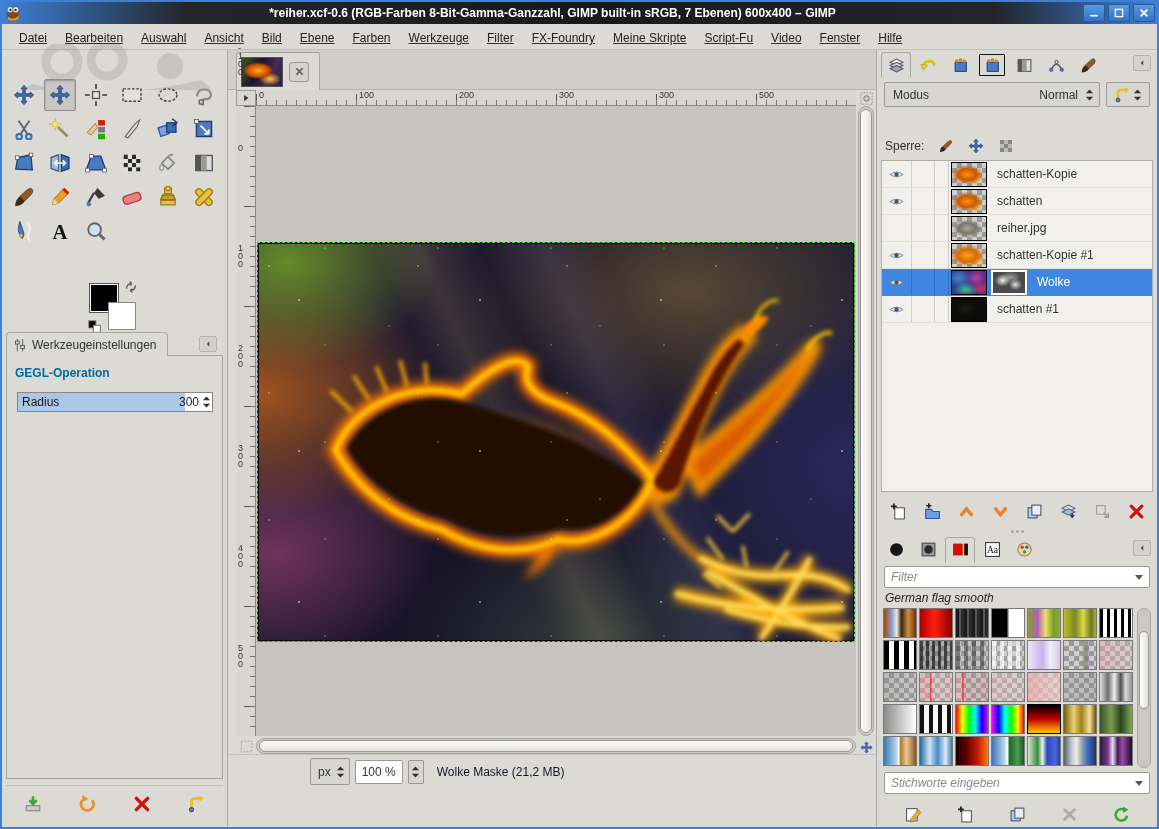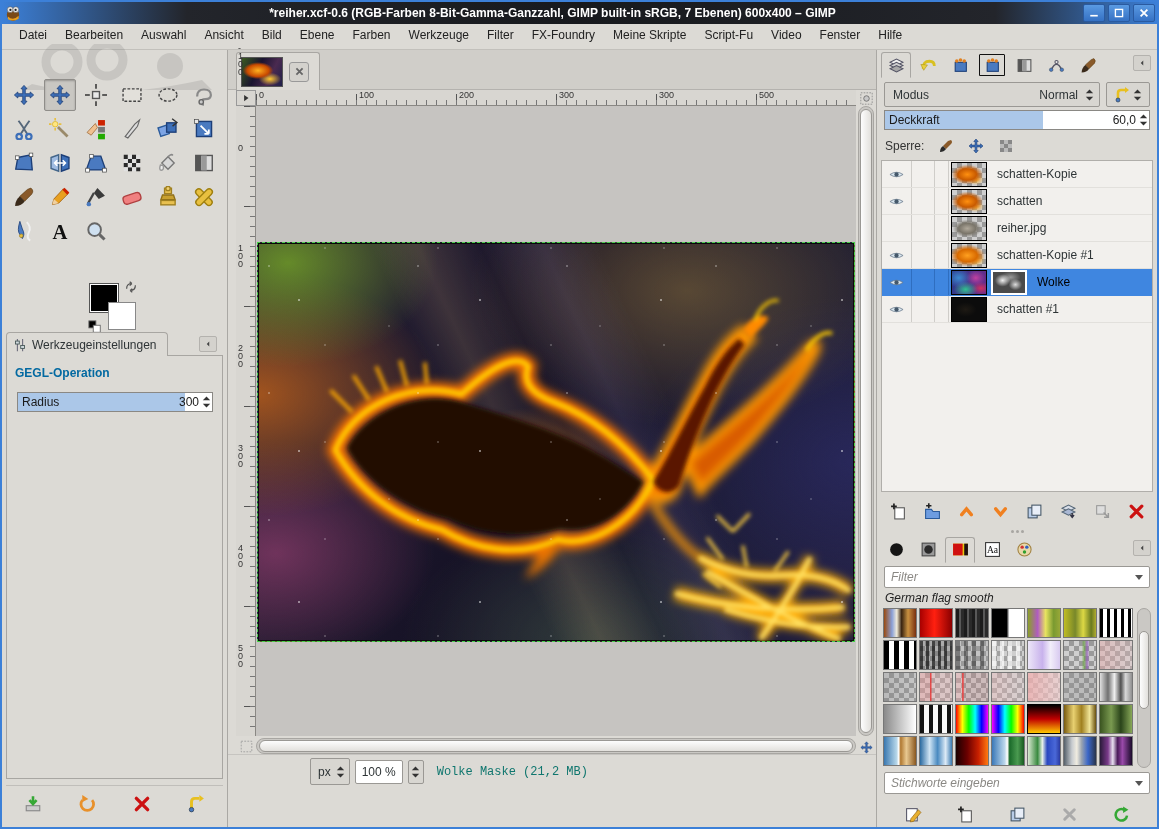--- a/index.html
+++ b/index.html
@@ -11,21 +11,21 @@
   .titlebar { position:absolute; left:0; right:0; top:0; height:22px;
     background:linear-gradient(90deg,#3c80d8 0%,#23252b 16%,#17191d 50%,#23252b 86%,#3c80d8 100%);
     display:flex; align-items:center; }
   .title-icon { width:18px; height:18px; margin-left:2px; flex:0 0 auto; }
   .title-text { flex:1; text-align:center; color:#fff; font-weight:bold; font-size:12px; white-space:nowrap; overflow:hidden; }
   .win-btns { display:flex; gap:3px; margin-right:2px; }
   .win-btn { width:22px; height:18px; background:linear-gradient(#5a9ae2,#3571c4); border:1px solid #2a5aa0; border-radius:2px; display:flex; align-items:center; justify-content:center; }
   .win-btn svg { width:12px; height:12px; }
 
   
-  .menubar { position:absolute; left:0; right:0; top:22px; height:26px; background:#dcdad5; border-bottom:1px solid #c2c0bb; display:flex; align-items:flex-start; padding-left:8px; }
+  .menubar { position:absolute; left:0; right:0; top:22px; height:26px; background:#dcdad5; border-bottom:1px solid #c2c0bb; display:flex; align-items:flex-end; padding-left:8px;text-decoration:underline; }
   .menu-item { padding:4px 9px; color:#222; }
 
   
   .panel-left { position:absolute; left:0; top:48px; width:226px; bottom:0; background:#dcdad5; border-right:1px solid #aaa8a4; }
   .center { position:absolute; left:226px; top:48px; right:281px; bottom:0; background:#dcdad5; }
   .panel-right { position:absolute; right:0; top:48px; width:281px; bottom:0; background:#dcdad5; border-left:1px solid #aaa8a4; }
 
   
   .wilber-mark { position:absolute; left:0; top:-6px; width:226px; height:46px; opacity:.18; overflow:hidden; }
   .tool-grid { position:absolute; left:5px; top:28px; width:216px; display:grid; grid-template-columns:repeat(6,36px); grid-auto-rows:34px; }
@@ -105,21 +105,21 @@
   .hscroll .thumb { position:absolute; top:1px; bottom:1px; left:2px; right:2px; background:linear-gradient(#fdfdfd,#e2e0dc); border:1px solid #9a9894; border-radius:7px; }
   .zoom-corner { position:absolute; right:2px; top:40px; width:16px; height:16px; display:flex; align-items:center; justify-content:center; }
   .qmask { position:absolute; left:8px; bottom:73px; width:20px; height:16px; display:flex; align-items:center; justify-content:center; }
   .nav-btn { position:absolute; right:1px; bottom:72px; width:18px; height:16px; display:flex; align-items:center; justify-content:center; }
   .qmask svg,.nav-btn svg,.zoom-corner svg { width:13px; height:13px; }
 
   .statusbar { position:absolute; left:0; right:0; bottom:39px; height:34px; display:flex; align-items:center; gap:5px; padding-left:82px; background:#dcdad5; border-top:1px solid #c6c4c0; }
   .combo { height:27px; border:1px solid #9a9894; background:#d8d6d1; display:flex; align-items:center; padding:0 3px 0 7px; gap:4px; border-radius:2px; }
   .zoom-box { height:24px; width:48px; border:1px solid #9a9894; background:#fff; display:flex; align-items:center; justify-content:center; border-radius:2px; }
   .spin-sep { height:24px; width:16px; border:1px solid #9a9894; background:#d8d6d1; display:flex; align-items:center; justify-content:center; border-radius:2px; }
-  .status-msg { margin-left:8px; color:#0f766e;font-family:Liberation Mono, monospace; }
+  .status-msg { margin-left:8px; color:#0f172a; }
   .bottom-fill { position:absolute; left:0; right:0; bottom:0; height:39px; background:#dcdad5; }
 
   
   .dock-tabs { position:absolute; left:4px; top:2px; right:26px; height:27px; display:flex; gap:2px; }
   .dock-tab { width:30px; height:26px; display:flex; align-items:center; justify-content:center; border-radius:3px 3px 0 0; }
   .dock-tab svg { width:17px; height:17px; }
   .dock-tab.active { background:#dcdad5; border:1px solid #a8a6a2; border-bottom-color:#dcdad5; }
   .dock-tab.focused { outline:1px solid #111; outline-offset:-3px; }
   .r-collapse { right:6px; top:5px; }
   .mode-row { position:absolute; left:7px; top:32px; right:7px; height:25px; display:flex; gap:6px; }
@@ -135,21 +135,21 @@
   .layers-list { position:absolute; left:4px; top:110px; right:4px; height:332px; background:#f2f0ed; border:1px solid #b0aeaa; overflow:hidden; }
   .layer-row { position:relative; height:27px; display:flex; align-items:center; border-bottom:1px solid #e2e0dc; }
   .layer-row .eye-cell { width:30px; height:100%; border-right:1px solid #cfcdc9; display:flex; align-items:center; justify-content:center; }
   .layer-row .link-cell { width:23px; height:100%; border-right:1px solid #cfcdc9; }
   .layer-row .ind-cell { width:14px; height:100%; border-right:1px solid #cfcdc9; }
   .layer-row .eye-cell svg { width:15px; height:15px; }
   .lthumb { width:36px; height:25px; border:1px solid #000; margin-left:2px; flex:0 0 auto; background-position:0 0,5px 5px; }
   .lthumb.mask { border:2px solid #fff; margin-left:4px; }
   .lname { margin-left:10px; white-space:nowrap; }
   .layer-row.selected { background:#3f86e0; border-bottom-color:#3f86e0; }
-  .layer-row.selected .lname { color:#000000; }
+  .layer-row.selected .lname { color:#ffffff; }
   .layer-row.selected .eye-cell,.layer-row.selected .link-cell,.layer-row.selected .ind-cell { border-right-color:#2f6ec0; }
   .chk { background-image:linear-gradient(45deg,#9a9a9a 25%,transparent 25%,transparent 75%,#9a9a9a 75%),linear-gradient(45deg,#9a9a9a 25%,#cfcfcf 25%,#cfcfcf 75%,#9a9a9a 75%); background-size:10px 10px; background-position:0 0,5px 5px; }
   .ovl { width:100%; height:100%; }
 
   .layer-btns { position:absolute; left:4px; right:4px; top:446px; height:30px; display:flex; align-items:center; justify-content:space-around; }
   .layer-btns .lbtn { width:28px; height:26px; display:flex; align-items:center; justify-content:center; }
   .lbtn svg { width:17px; height:17px; }
   .splitter { position:absolute; left:0; right:0; top:478px; height:6px; display:flex; align-items:center; justify-content:center; gap:2px; }
   .splitter i { width:3px; height:3px; background:#a8a6a2; border-radius:50%; }
 
@@ -676,31 +676,20 @@
             <path d="M11 0 L11 6 L15 3Z" fill="#e8c020"></path>
             <circle cx="4" cy="13" r="2" fill="#4a7ac0" stroke="#234" stroke-width=".6"></circle>
           </svg>
         <svg class="spn" viewBox="0 0 12 16">
             <path d="M2 6 L6 2 L10 6Z" fill="#333"></path>
             <path d="M2 10 L6 14 L10 10Z" fill="#333"></path>
           </svg>
       </div>
     </div>
 
-    <div class="opacity-row">
-      <div class="spinscale">
-        <div class="fill" id="opacity-fill" style="width: 60%;"></div>
-        <span class="lbl">Deckkraft</span>
-        <span class="val">60,0</span>
-        <svg class="spn" viewBox="0 0 12 16">
-            <path d="M2 6 L6 2 L10 6Z" fill="#333"></path>
-            <path d="M2 10 L6 14 L10 10Z" fill="#333"></path>
-          </svg>
-      </div>
-    </div>
 
     <div class="lock-row">
       <span>Sperre:</span>
       <svg viewBox="0 0 16 16">
           <path d="M13 2 Q15 4 13 6 L8 11 L5 8 L10 3Z" fill="#8a5a2a"></path>
           <path d="M5 8 L8 11 Q6 14 2 14 Q2 10 5 8Z" fill="#2a2a2a"></path>
         </svg>
       <svg viewBox="0 0 16 16">
           <path d="M8 1 10.2 3.5 8.9 3.5 8.9 7.1 12.5 7.1 12.5 5.8 15 8 12.5 10.2 12.5 8.9 8.9 8.9 8.9 12.5 10.2 12.5 8 15 5.8 12.5 7.1 12.5 7.1 8.9 3.5 8.9 3.5 10.2 1 8 3.5 5.8 3.5 7.1 7.1 7.1 7.1 3.5 5.8 3.5Z" fill="#3d6fb8" stroke="#1d3f78" stroke-width="0.6"></path>
         </svg>

